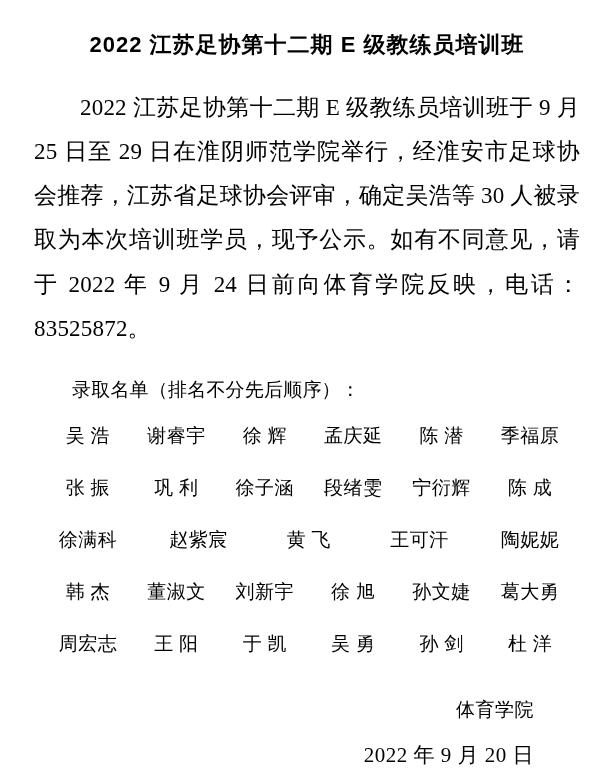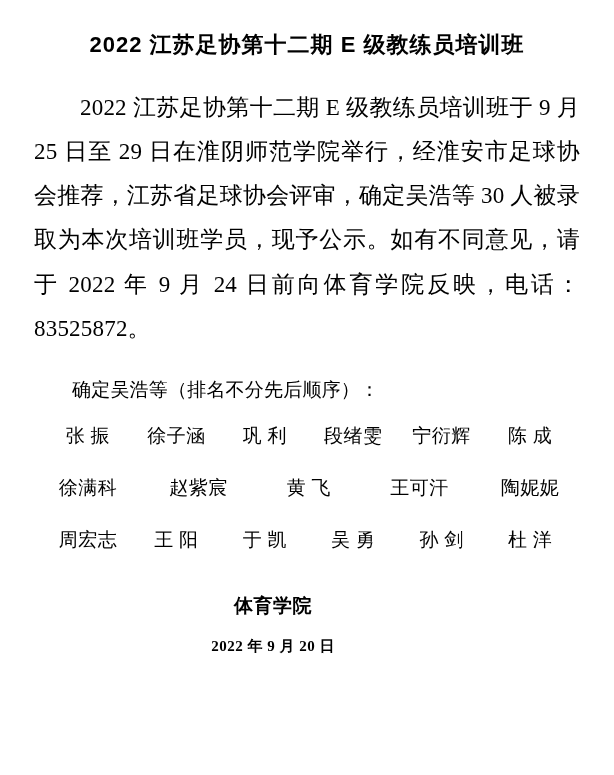--- a/index.html
+++ b/index.html
@@ -54,65 +54,80 @@
   }
   .name-cell {
     font-size: 19px;
     width: 16.6%;
     text-align: center;
     letter-spacing: 0.5px;
     white-space: pre;
   }
   .sign-block {
     margin-top: 40px;
-    margin-right: 68px;
-    text-align: center;
-    font-weight: bold;
+    margin-right: 54px;
+    text-align: right;
   }
   .sign-org {
     font-size: 19px;
     margin-bottom: 18px;
     letter-spacing: 0.5px;
   }
   .sign-date {
-    font-size: 15px;
+    font-size: 21px;
     letter-spacing: 0.5px;
   }
 </style>
 </head>
 <body>
 
 <div class="page">
 
   <div class="doc-title">2022 江苏足协第十二期 E 级教练员培训班</div>
 
   <div class="body-para">2022 江苏足协第十二期 E 级教练员培训班于 9 月 25 日至 29 日在淮阴师范学院举行，经淮安市足球协会推荐，江苏省足球协会评审，确定吴浩等 30 人被录取为本次培训班学员，现予公示。如有不同意见，请于 2022 年 9 月 24 日前向体育学院反映，电话：83525872。</div>
 
-  <div class="list-heading">确定吴浩等（排名不分先后顺序）：</div>
+  <div class="list-heading">录取名单（排名不分先后顺序）：</div>
 
   <div class="name-grid">
 
+    <div class="name-row">
+      <div class="name-cell">吴 浩</div>
+      <div class="name-cell">谢睿宇</div>
+      <div class="name-cell">徐 辉</div>
+      <div class="name-cell">孟庆延</div>
+      <div class="name-cell">陈 潜</div>
+      <div class="name-cell">季福原</div>
+    </div>
 
     <div class="name-row">
       <div class="name-cell">张 振</div>
+      <div class="name-cell">巩 利</div>
       <div class="name-cell">徐子涵</div>
-      <div class="name-cell">巩 利</div>
       <div class="name-cell">段绪雯</div>
       <div class="name-cell">宁衍辉</div>
       <div class="name-cell">陈 成</div>
     </div>
 
     <div class="name-row">
       <div class="name-cell">徐满科</div>
       <div class="name-cell">赵紫宸</div>
       <div class="name-cell">黄 飞</div>
       <div class="name-cell">王可汗</div>
       <div class="name-cell">陶妮妮</div>
     </div>
 
+    <div class="name-row">
+      <div class="name-cell">韩 杰</div>
+      <div class="name-cell">董淑文</div>
+      <div class="name-cell">刘新宇</div>
+      <div class="name-cell">徐 旭</div>
+      <div class="name-cell">孙文婕</div>
+      <div class="name-cell">葛大勇</div>
+    </div>
 
     <div class="name-row">
       <div class="name-cell">周宏志</div>
       <div class="name-cell">王 阳</div>
       <div class="name-cell">于 凯</div>
       <div class="name-cell">吴 勇</div>
       <div class="name-cell">孙 剑</div>
       <div class="name-cell">杜 洋</div>
     </div>
 

